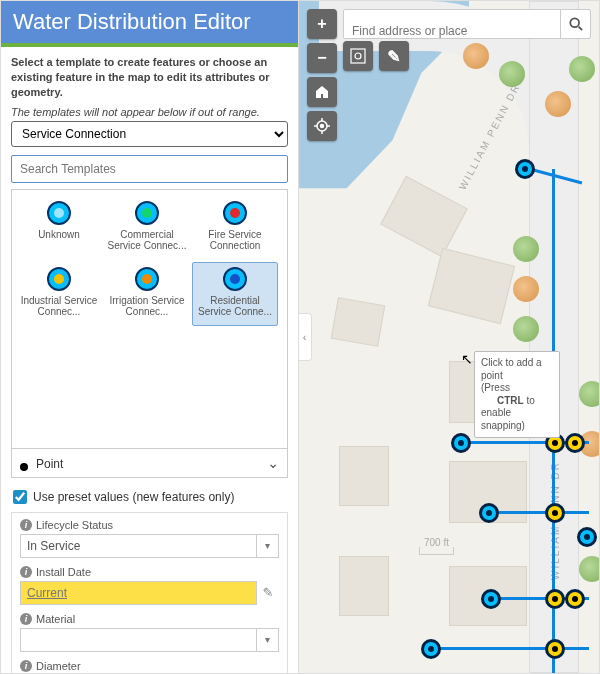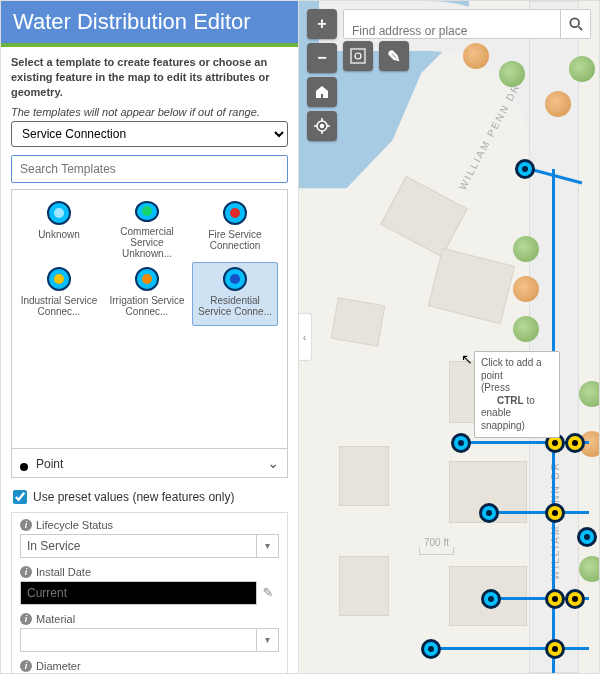--- a/index.html
+++ b/index.html
@@ -23,21 +23,21 @@
   .tool-dot { width: 8px; height: 8px; border-radius: 50%; background: #000; margin-right: 8px; }
   .tool-row .chev { margin-left: auto; font-size: 14px; color: #555; }
   .preset-row { display: flex; align-items: center; gap: 6px; margin: 12px 0 8px 2px; font-size: 12px; color: #333; }
   .preset-row input[type=checkbox] { width: 14px; height: 14px; accent-color: #1e90c8; }
   .fields { border: 1px solid #ddd; padding: 6px 8px 10px 8px; }
   .field { margin-bottom: 8px; }
   .field-label { display: flex; align-items: center; gap: 4px; font-size: 11px; color: #555; margin-bottom: 3px; }
   .info-icon { width: 12px; height: 12px; border-radius: 50%; background: #888; color: #fff; font-size: 9px; line-height: 12px; text-align: center; display: inline-block; font-weight: bold; font-style: italic; }
   .field-input { display: flex; align-items: stretch; }
   .field-input .val { flex: 1; border: 1px solid #ccc; padding: 4px 6px; font-size: 12px; color: #555; background: #fff; min-height: 24px; }
-  .field-input .val.readonly { background: #000000; color: #777; }
+  .field-input .val.readonly { background: #fde047; color: #777; text-decoration: underline; }
   .field-input .dd { width: 22px; border: 1px solid #ccc; border-left: none; display: flex; align-items: center; justify-content: center; font-size: 10px; color: #777; background: #fff; cursor: pointer; }
   .pencil { width: 22px; display: flex; align-items: center; justify-content: center; color: #888; cursor: pointer; font-size: 13px; }
   
   .map { flex: 1; position: relative; background: #f3f1ec; overflow: hidden; }
   .collapse-tab { position: absolute; left: -1px; top: 50%; transform: translateY(-50%); width: 14px; height: 48px; background: #fff; border: 1px solid #ddd; border-left: none; border-radius: 0 4px 4px 0; display: flex; align-items: center; justify-content: center; color: #888; font-size: 11px; cursor: pointer; z-index: 50; }
   .map-ctrl { position: absolute; left: 8px; top: 8px; display: flex; flex-direction: column; gap: 4px; z-index: 40; }
   .ctrl-btn { width: 30px; height: 30px; background: #666; color: #fff; border-radius: 4px; display: flex; align-items: center; justify-content: center; font-size: 16px; font-weight: bold; cursor: pointer; box-shadow: 0 1px 2px rgba(0,0,0,.3); }
   .ctrl-row2 { position: absolute; left: 44px; top: 40px; display: flex; gap: 6px; z-index: 40; }
   .search-bar { position: absolute; right: 8px; top: 8px; left: 44px; height: 30px; background: #fff; border: 1px solid #ccc; border-radius: 2px; display: flex; align-items: flex-end; z-index: 40; }
   .search-bar input { flex: 1; border: none; outline: none; padding: 0 8px; font-size: 12px; color: #888; }
@@ -84,21 +84,21 @@
           <div class="tpl">
             <div class="tpl-icon">
               <div class="inner" style="background:#9fe7ff"></div>
             </div>
             <div class="tpl-label">Unknown</div>
           </div>
           <div class="tpl">
             <div class="tpl-icon">
               <div class="inner" style="background:#16d46a"></div>
             </div>
-            <div class="tpl-label">Commercial Service Unknown...</div>
+            <div class="tpl-label">Commercial Service Connec...</div>
           </div>
           <div class="tpl">
             <div class="tpl-icon">
               <div class="inner" style="background:#e02a2a"></div>
             </div>
             <div class="tpl-label">Fire Service Connection</div>
           </div>
           <div class="tpl">
             <div class="tpl-icon">
               <div class="inner" style="background:#f2c200"></div>

